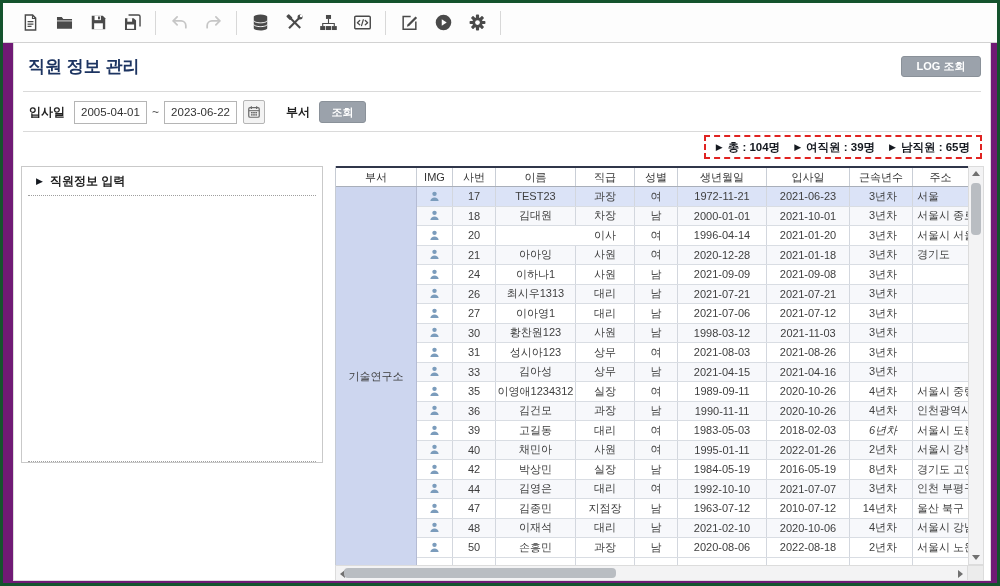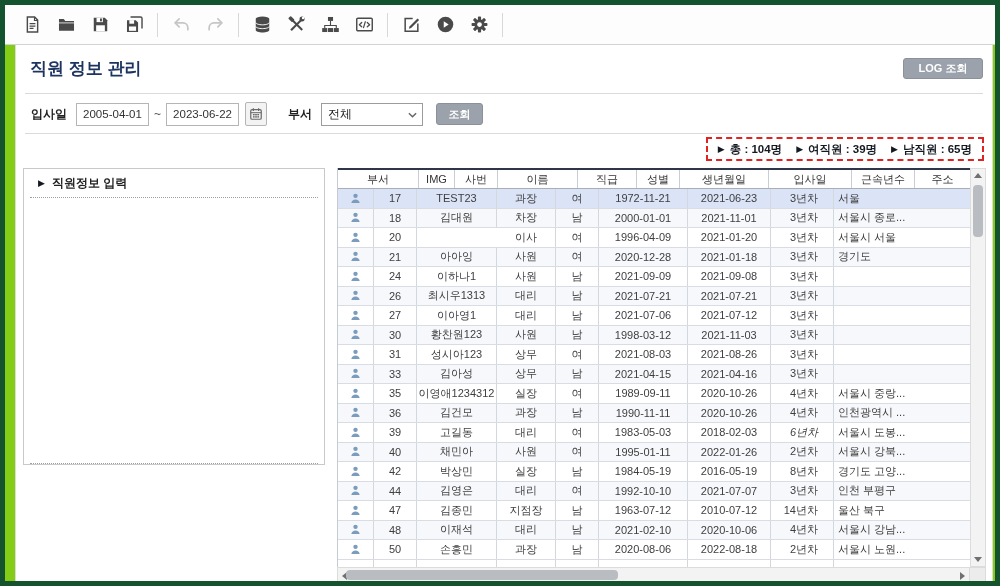--- a/index.html
+++ b/index.html
@@ -1,17 +1,17 @@
 <!DOCTYPE html>
 <html><head>
 <meta charset="utf-8">
 <style>
   * { box-sizing: border-box; margin: 0; padding: 0; }
   body { background:#fff; font-family:"Liberation Sans","DejaVu Sans",sans-serif; }
-  .window { position:relative; width:1000px; height:586px; border:5px solid #14532d; background:#84cc16; overflow:hidden; }
+  .window { position:relative; width:1000px; height:586px; border:3px solid #14532d; background:#701a75; overflow:hidden; }
 
   
   .toolbar { position:absolute; left:0; top:0; width:100%; height:40px; border-bottom:1px solid #d2d2d2; display:flex; align-items:center; padding-left:10px; background:#fdfdfd; }
   .tb-icon { width:34px; height:26px; display:flex; align-items:center; justify-content:center; color:#4a4a4a; cursor:pointer; }
   .tb-icon svg { width:19px; height:19px; }
   .tb-icon.disabled { color:#c6c6c6; }
   .tb-sep { width:1px; height:24px; background:#d8d8d8; margin:0 6px; flex:none; }
 
   
   .content { position:absolute; left:10px; top:40px; width:978px; height:538px; background:#fff; border-left:1px solid #dcdcdc; border-right:1px solid #dcdcdc; border-bottom:1px solid #dcdcdc; }
@@ -215,28 +215,20 @@
               <rect x="4.5" y="8" width="2" height="1.6"></rect>
               <rect x="7" y="8" width="2" height="1.6"></rect>
               <rect x="9.5" y="8" width="2" height="1.6"></rect>
               <rect x="4.5" y="10.5" width="2" height="1.6"></rect>
               <rect x="7" y="10.5" width="2" height="1.6"></rect>
               <rect x="9.5" y="10.5" width="2" height="1.6"></rect>
             </g>
           </svg>
       </button>
       <span class="flabel dept-label">부서</span>
-      <span class="select-wrap">
-        <select>
-          <option>전체</option>
-        </select>
-        <svg class="select-chevron" viewBox="0 0 10 6">
-            <path d="M1 1l4 4 4-4" fill="none" stroke="#666" stroke-width="1.6"></path>
-          </svg>
-      </span>
       <button class="btn-gray search-btn">조회</button>
     </div>
 
     <div class="hr hr2"></div>
 
     <div class="stats-row">
       <div class="stats-box">
           <span class="stat">
             <span class="tri">▶</span>
             <span>총 : 104명</span>
@@ -271,20 +263,21 @@
               <div class="h-cell" style="width: 43px;">사번</div>
               <div class="h-cell" style="width: 80px;">이름</div>
               <div class="h-cell" style="width: 59px;">직급</div>
               <div class="h-cell" style="width: 43px;">성별</div>
               <div class="h-cell" style="width: 89px;">생년월일</div>
               <div class="h-cell" style="width: 83px;">입사일</div>
               <div class="h-cell" style="width: 63px;">근속년수</div>
               <div class="h-cell" style="width: 56px; flex: 1 1 0%; border-right: none;">주소</div>
             </div>
           <div class="grid-body">
+            <div class="dept-cell">기술연구소</div>
             <div class="rows">
                 <div class="trow selected">
                   <div class="cell c-img" style="width: 36px;">
                     <svg class="person" viewBox="0 0 16 16">
                       <circle cx="8" cy="4.7" r="2.7" fill="currentColor"></circle>
                       <path d="M2.9 13.4c.3-2.7 2.4-4.3 5.1-4.3s4.8 1.6 5.1 4.3z" fill="currentColor"></path>
                     </svg>
                   </div>
                   <div class="cell c-id" style="width: 43px;">17</div>
                   <div class="cell c-name" style="width: 80px;">TEST23</div>
@@ -300,36 +293,36 @@
                     <svg class="person" viewBox="0 0 16 16">
                       <circle cx="8" cy="4.7" r="2.7" fill="currentColor"></circle>
                       <path d="M2.9 13.4c.3-2.7 2.4-4.3 5.1-4.3s4.8 1.6 5.1 4.3z" fill="currentColor"></path>
                     </svg>
                   </div>
                   <div class="cell c-id" style="width: 43px;">18</div>
                   <div class="cell c-name" style="width: 80px;">김대원</div>
                   <div class="cell c-pos" style="width: 59px;">차장</div>
                   <div class="cell c-gen" style="width: 43px;">남</div>
                   <div class="cell c-birth" style="width: 89px;">2000-01-01</div>
-                  <div class="cell c-hire" style="width: 83px;">2021-11-01</div>
+                  <div class="cell c-hire" style="width: 83px;">2021-10-01</div>
                   <div class="cell c-ten" style="width: 63px;">3년차</div>
                   <div class="cell c-addr">서울시 종로...</div>
                 </div>
                 <div class="trow">
                   <div class="cell c-img" style="width: 36px;">
                     <svg class="person" viewBox="0 0 16 16">
                       <circle cx="8" cy="4.7" r="2.7" fill="currentColor"></circle>
                       <path d="M2.9 13.4c.3-2.7 2.4-4.3 5.1-4.3s4.8 1.6 5.1 4.3z" fill="currentColor"></path>
                     </svg>
                   </div>
                   <div class="cell c-id" style="width: 43px;">20</div>
                   <div class="cell c-name" style="width: 80px; margin-top: 48px;">1234</div>
                   <div class="cell c-pos" style="width: 59px;">이사</div>
                   <div class="cell c-gen" style="width: 43px;">여</div>
-                  <div class="cell c-birth" style="width: 89px;">1996-04-09</div>
+                  <div class="cell c-birth" style="width: 89px;">1996-04-14</div>
                   <div class="cell c-hire" style="width: 83px;">2021-01-20</div>
                   <div class="cell c-ten" style="width: 63px;">3년차</div>
                   <div class="cell c-addr">서울시 서울</div>
                 </div>
                 <div class="trow alt">
                   <div class="cell c-img" style="width: 36px;">
                     <svg class="person" viewBox="0 0 16 16">
                       <circle cx="8" cy="4.7" r="2.7" fill="currentColor"></circle>
                       <path d="M2.9 13.4c.3-2.7 2.4-4.3 5.1-4.3s4.8 1.6 5.1 4.3z" fill="currentColor"></path>
                     </svg>

